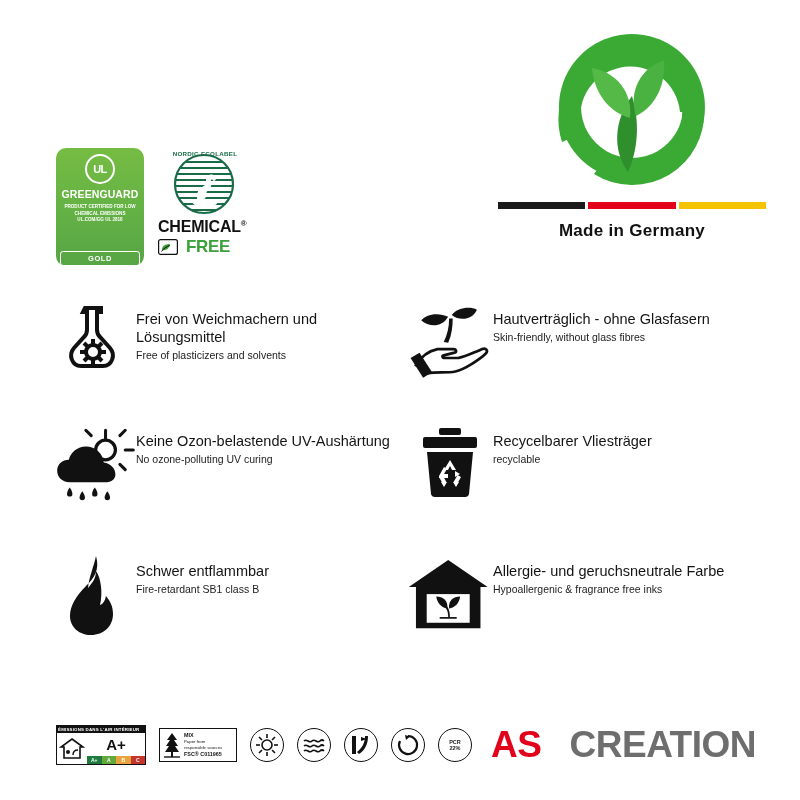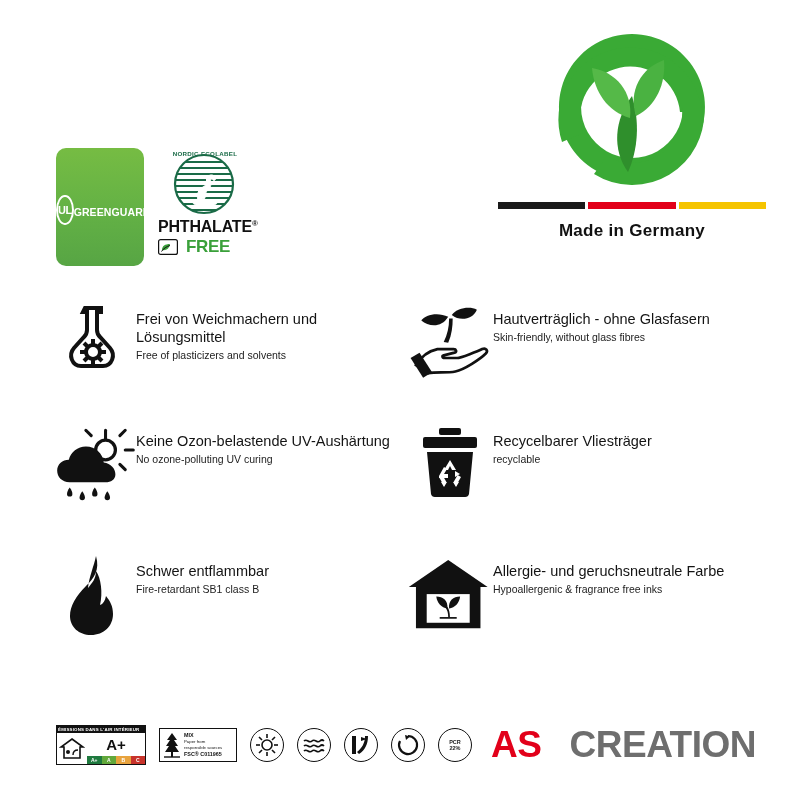--- a/index.html
+++ b/index.html
@@ -22,31 +22,31 @@
     font-size: 12.5px; color: #2a2a2a; margin-top: 9px; font-weight: normal;
   }
 
   
   .badges { position: absolute; left: 56px; top: 148px; display: flex; align-items: flex-start; gap: 14px; }
 
   .greenguard {
     width: 88px; height: 118px; border-radius: 10px;
     background: linear-gradient(180deg,#76bc43 0%,#63b145 55%,#57a544 100%);
     color: #fff; text-align: center; padding-top: 6px;
-    display: flex; flex-direction: row; align-items: center;
+    display: flex; flex-direction: column; align-items: center;
   }
   .gg-ul {
     width: 30px; height: 30px; border-radius: 50%;
     border: 2px solid #fff; display: flex; align-items: center; justify-content: center;
     font-size: 11px; font-weight: bold; letter-spacing: -0.5px;
   }
   .gg-name { font-size: 10.5px; font-weight: bold; margin-top: 4px; letter-spacing: .1px; }
   .gg-desc { font-size: 4.6px; line-height: 1.45; margin-top: 4px; font-weight: bold; width: 78px; }
   .gg-gold {
-    margin-top: auto; margin-bottom: 7px;
+    margin-top: auto; 
     border: 1.2px solid #fff; border-radius: 3px;
     font-size: 7.5px; font-weight: bold; padding: 2px 27px; letter-spacing: .6px;
   }
 
   .nordic { width: 96px; position: relative; padding-top: 2px; }
   .nordic-swan { position: relative; width: 92px; height: 66px; }
   .nordic-top {
     position: absolute; left: 6px; top: 0; font-size: 6.2px; font-weight: bold;
     color: #1a6b47; letter-spacing: .3px; width: 82px; text-align: center;
   }
@@ -134,21 +134,21 @@
               <line x1="0" y1="48" x2="92" y2="48"></line>
               <line x1="0" y1="54" x2="92" y2="54"></line>
               <line x1="0" y1="60" x2="92" y2="60"></line>
             </g>
             <path d="M40 50 c-2-6 1-11 5-13 c3-1.5 4-3 3.5-6 c-0.5-3 1-5.5 4-6 c2.5-0.4 4.5 1 5 3.2 c0.3 1.4-0.6 2.3-1.6 2.2 c-1.2-0.1-1-1.3-1.9-1.4 c-1.1-0.1-1.8 1-1.4 2.4 c0.8 3 0.2 5.6-2.4 8.2 c-2.4 2.4-3.6 5-3.2 8.6 z" fill="#fff" stroke="#fff" stroke-width="1"></path>
             <path d="M34 51 h26 c0 3-4 5-13 5 c-9 0-13-2-13-5 z" fill="#fff" stroke="#fff" stroke-width="0.8"></path>
           </g>
         </svg>
       </div>
       <div class="phthalate">
-        <div class="ph-word"><span>PHTHALATE</span><sup>®</sup></div>
+        <div class="ph-word"><span>CHEMICAL</span><sup>®</sup></div>
         <div class="ph-free-row">
           <svg width="20" height="16" viewBox="0 0 20 16">
             <rect x="0.6" y="0.6" width="18.8" height="14.8" rx="2" fill="none" stroke="#111" stroke-width="1.2"></rect>
             <path d="M4 11 c0-4 3-6 8-6 c-1 5-4 7-8 6 z" fill="#3aa03a"></path>
             <path d="M3.5 12.5 c2-3 5-5 8.5-6" stroke="#111" stroke-width="1" fill="none"></path>
           </svg>
           <div class="ph-free">FREE</div>
         </div>
       </div>
     </div>

